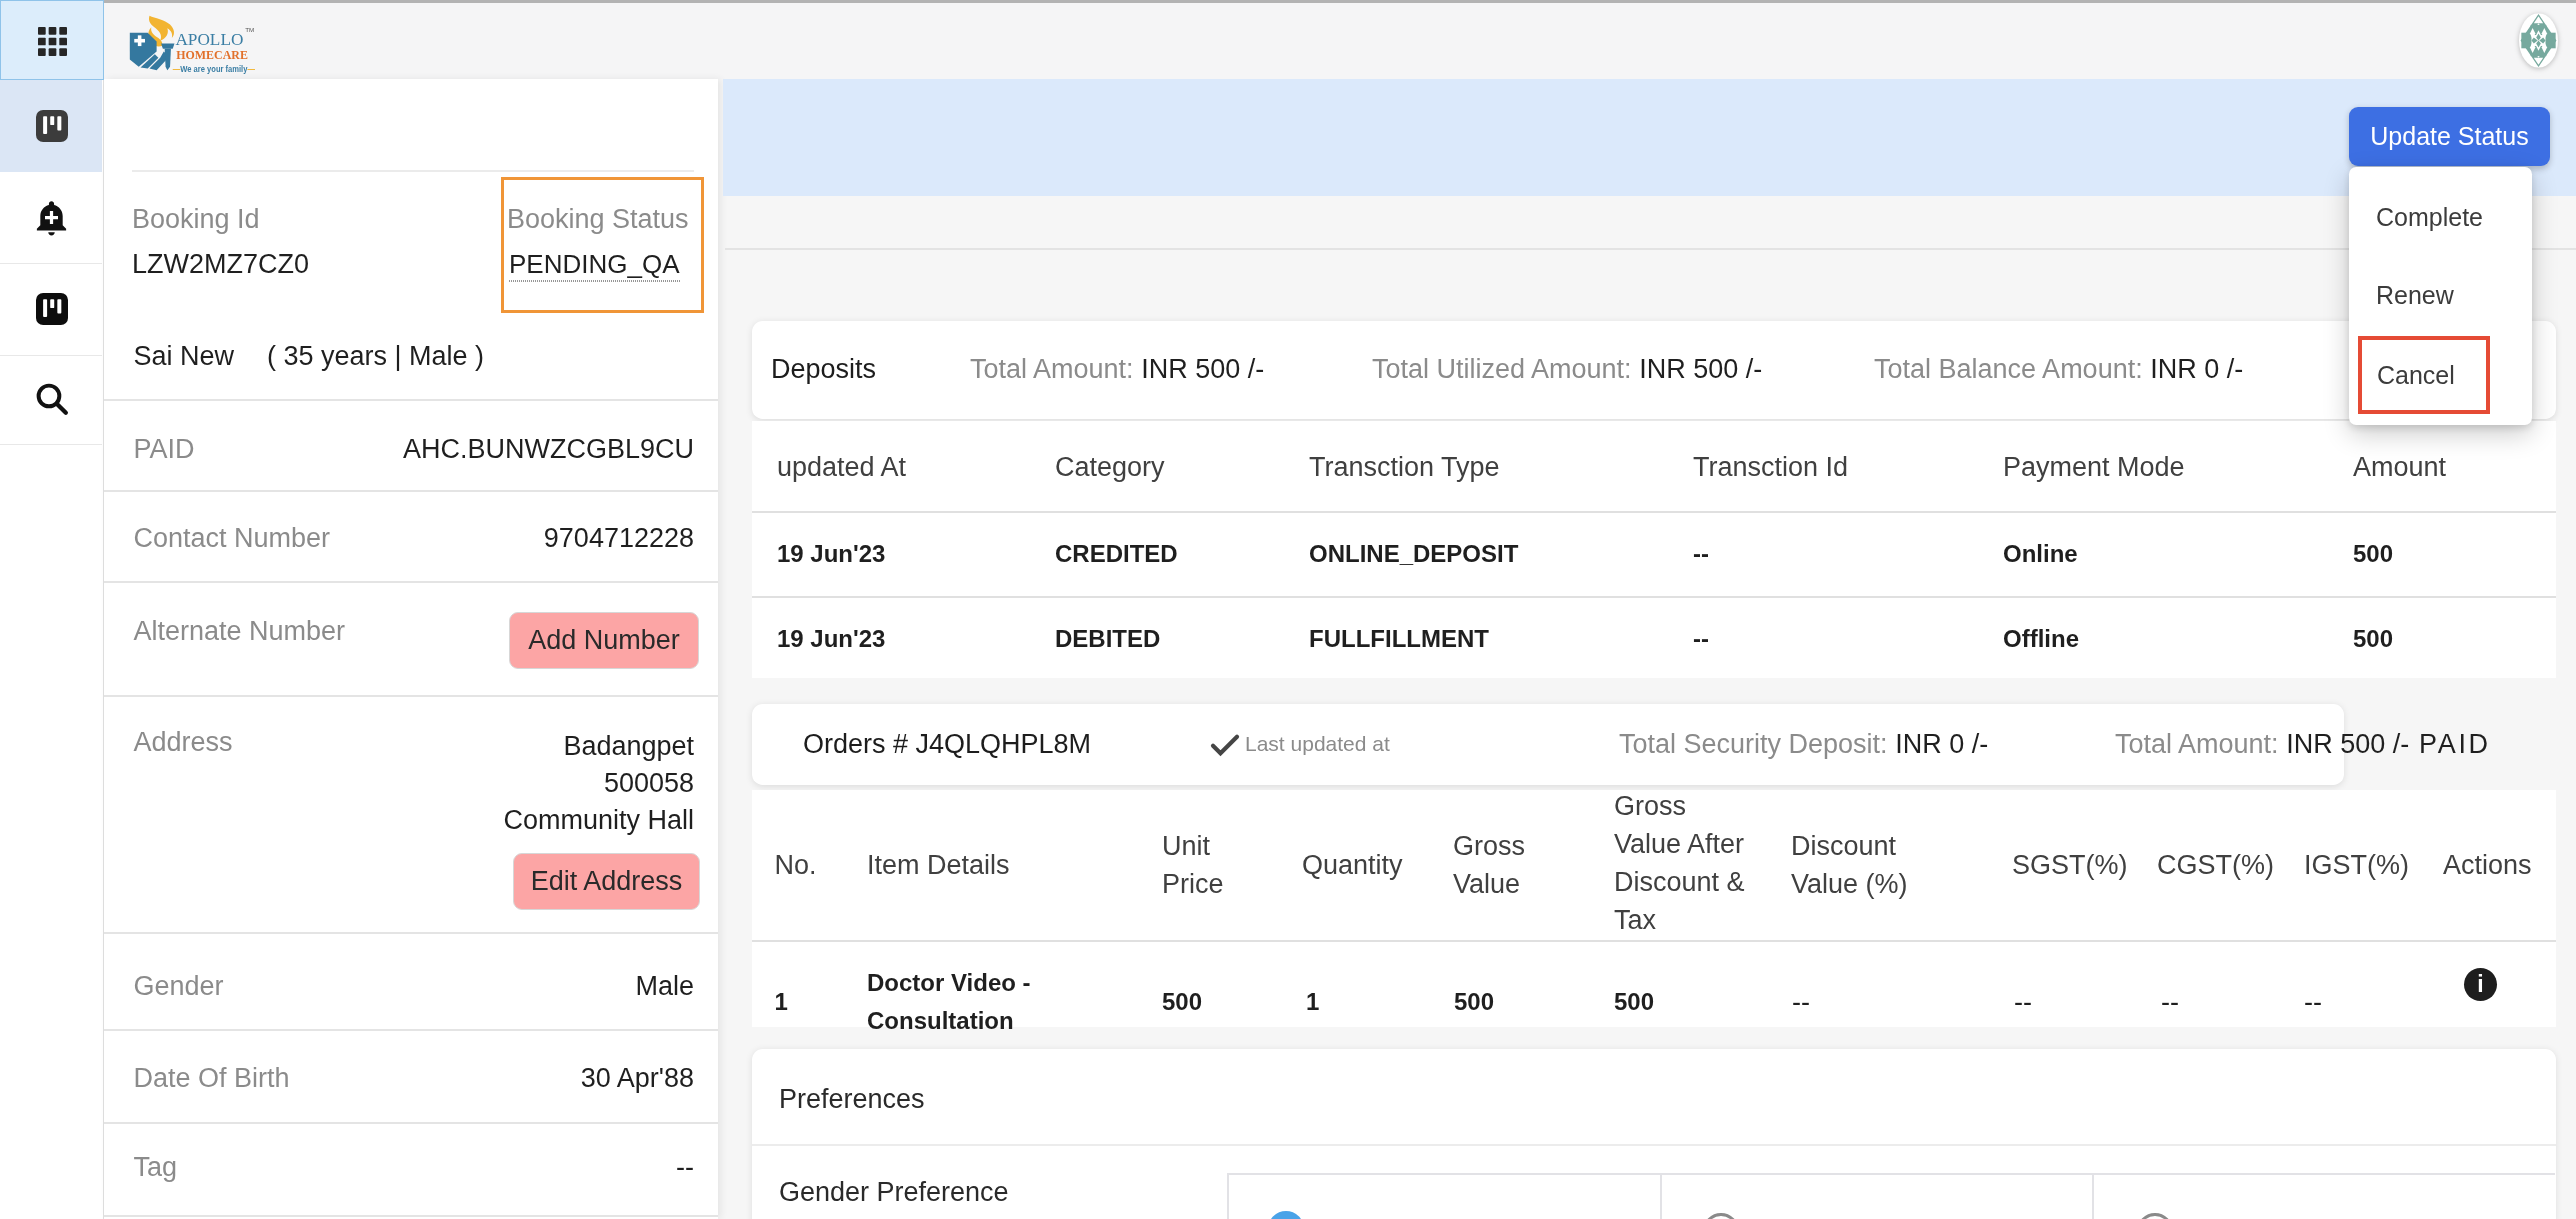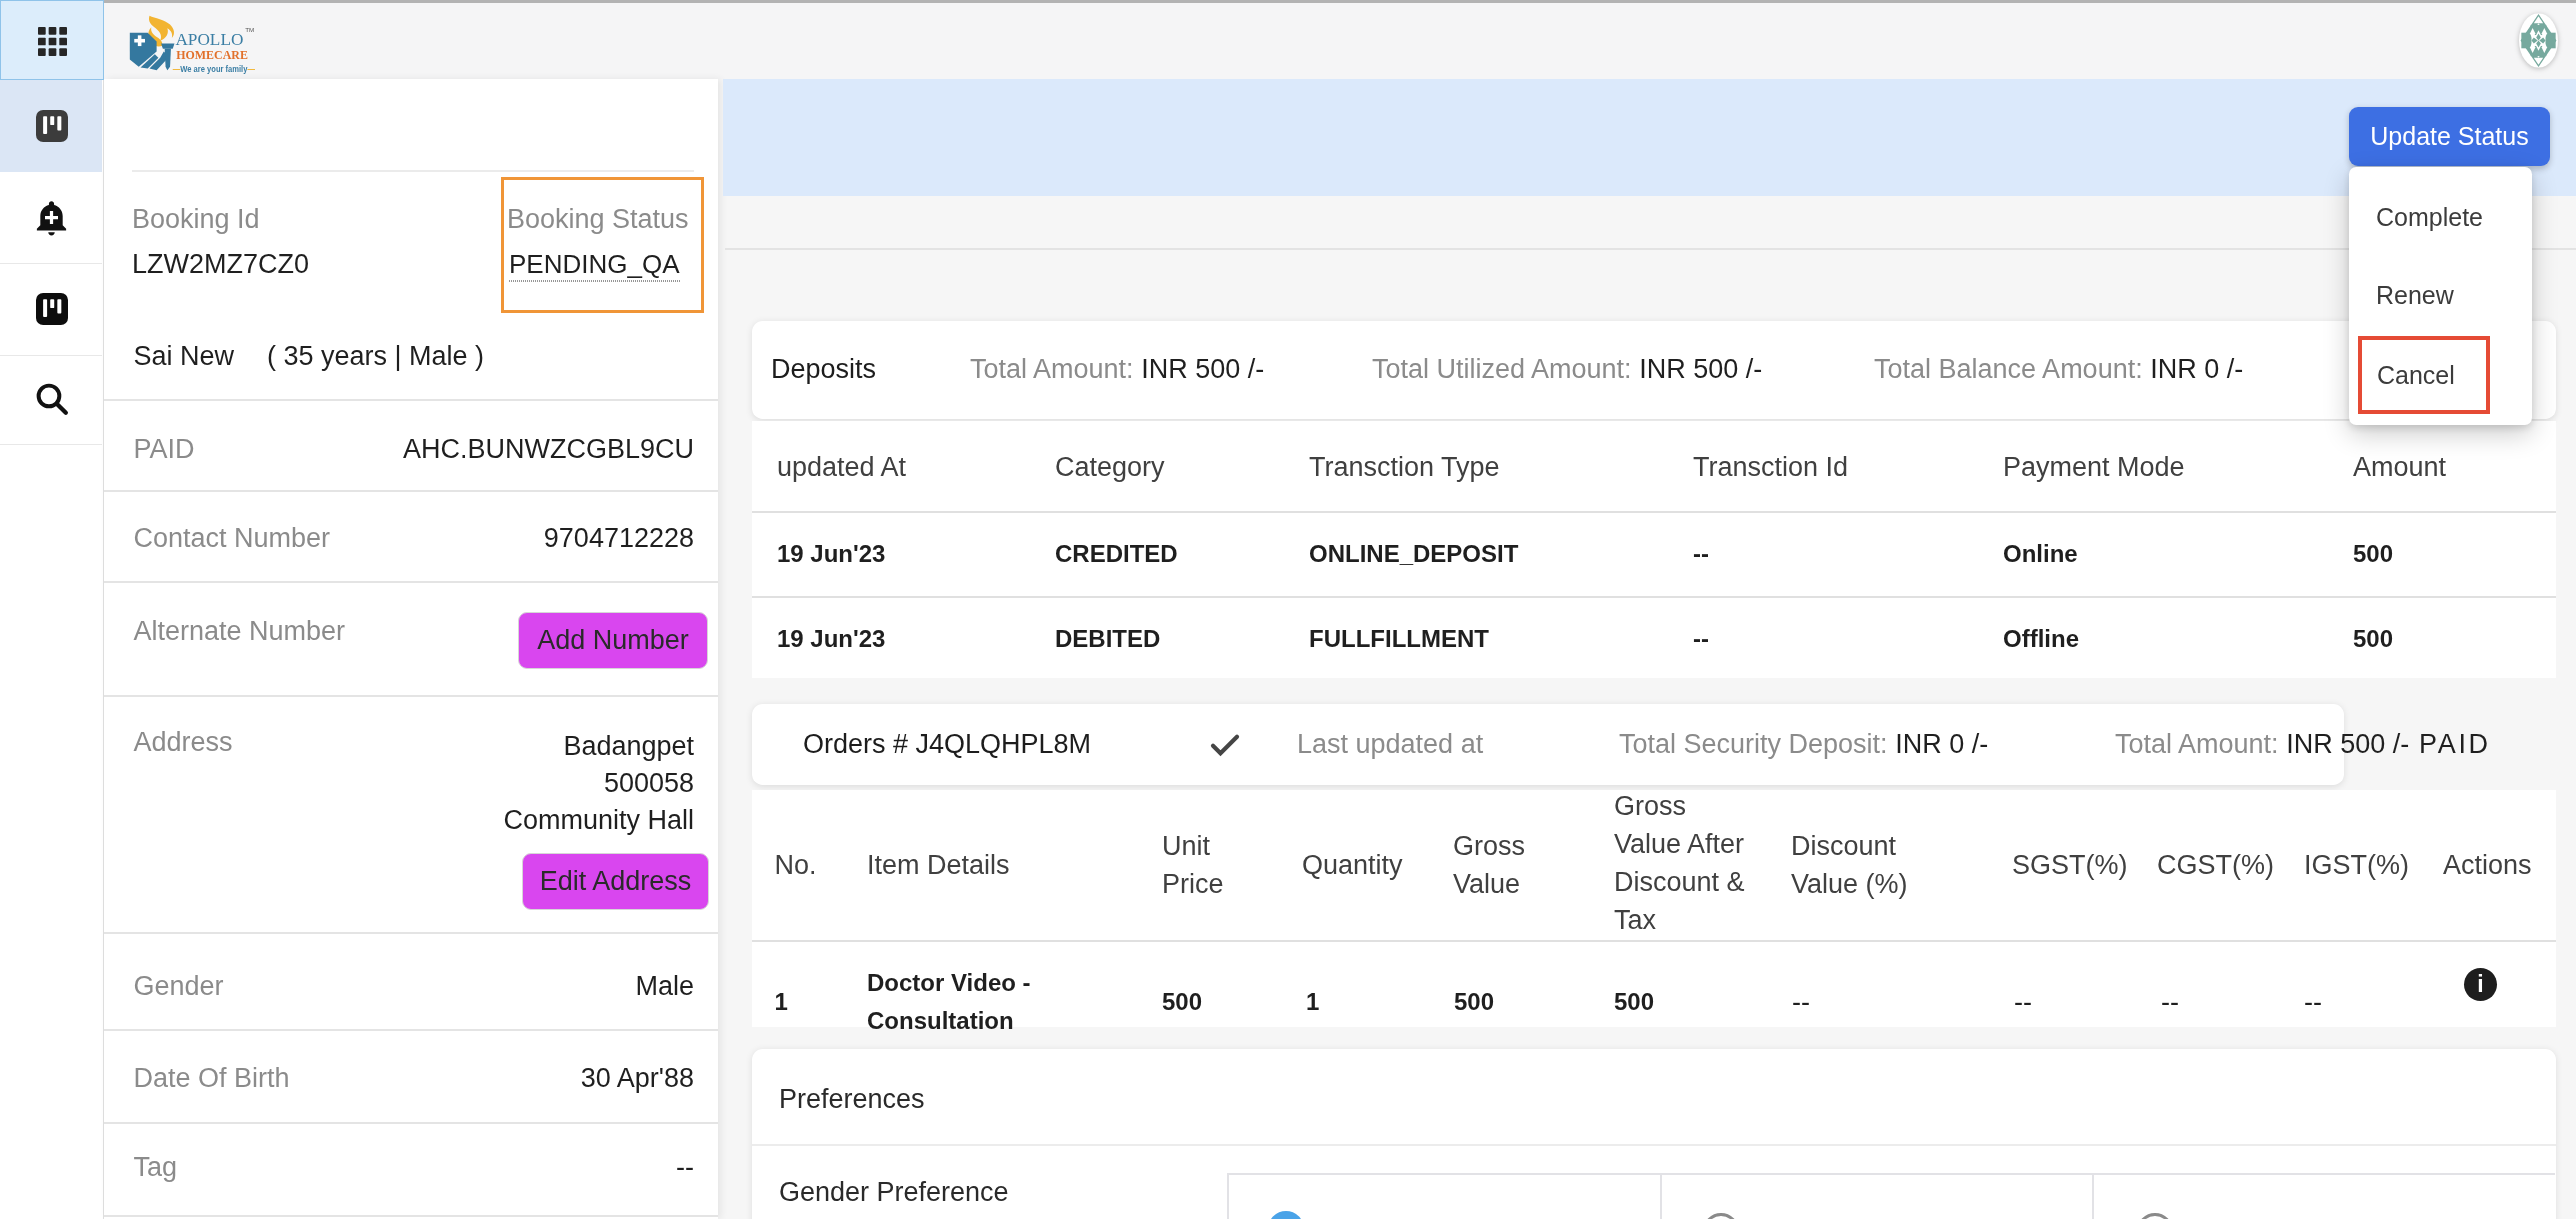--- a/index.html
+++ b/index.html
@@ -8,22 +8,22 @@
   .abs{position:absolute;}
   .cy{transform:translateY(-50%);white-space:nowrap;}
   .lbl{color:#8b8b8b;}
   .val{color:#1f1f1f;}
   .hdr{color:#404040;}
   .b{font-weight:bold;}
   .sb{font-weight:bold;font-size:24px;}
   .card{position:absolute;background:#fff;border-radius:10.7px;box-shadow:0 1.8px 7.2px rgba(0,0,0,0.10);}
   .divider{position:absolute;height:1.8px;background:#e4e4e4;}
   .vline{position:absolute;width:1.8px;background:#e4e4e4;}
-  .btn{position:absolute;background:#d946ef;border:1.8px solid #d7d7d7;border-radius:9px;
-       display:flex;align-items:center;justify-content:center;color:#2a2a2a;margin-left:9px;}
+  .btn{position:absolute;background:#fca5a5;border:1.8px solid #d7d7d7;border-radius:9px;
+       display:flex;align-items:center;justify-content:center;color:#2a2a2a;}
 </style>
 </head>
 <body>
 
 <div class="abs" style="left:0;top:0;width:2576px;height:2.7px;background:#b3b3b3;"></div>
 
 <div class="abs" style="left:104px;top:2.7px;width:2472px;height:76px;background:#f5f5f6;"></div>
 
 <div class="abs" id="logo" style="left:128px;top:10.7px;width:127px;height:63px;">
 <svg width="127" height="63" viewBox="0 0 142 70" style="font-size:30px">
@@ -210,21 +210,21 @@
   <div class="abs cy val sb" style="left:941px;top:218px;">--</div>
   <div class="abs cy val sb" style="left:1251px;top:218px;">Offline</div>
   <div class="abs cy val sb" style="left:1601px;top:218px;">500</div>
 </div>
 
 <div class="card" style="left:752px;top:704px;width:1592px;height:81px;">
   <div class="abs cy" style="left:51px;top:40px;font-size:27px;color:#1d1d1d;">Orders # J4QLQHPL8M</div>
   <svg class="abs" style="left:455px;top:23px;" width="36" height="36" viewBox="0 0 24 24">
       <path d="M4 12.5l5 5L20 6.5" fill="none" stroke="#454545" stroke-width="2.8" stroke-linecap="round"></path>
     </svg>
-  <div class="abs cy lbl" style="left:545px;top:40px;font-size:27px;">Last updated at</div>
+  <div class="abs cy lbl" style="left:493px;top:40px;font-size:21px;">Last updated at</div>
   <div class="abs cy" style="left:867px;top:40px;font-size:27px;"><span class="lbl">Total Security Deposit:</span> <span class="val" style="font-weight:500;">INR 0 /-</span></div>
   <div class="abs cy" style="left:1363px;top:40px;font-size:27px;"><span class="lbl">Total Amount:</span> <span class="val" style="font-weight:500;">INR 500 /-</span></div>
   <div class="abs cy val" style="left:1667px;top:40px;font-size:27px;font-weight:500;letter-spacing:2.7px;">PAID</div>
 </div>
 
 <div class="abs" style="left:752px;top:790px;width:1804px;height:237px;background:#fff;">
   <div class="divider" style="left:0;top:150px;width:1804px;background:#e0e0e0;"></div>
   <div class="abs hdr" style="left:22.4px;top:75px;transform:translateY(-50%);">No.</div>
   <div class="abs hdr" style="left:115px;top:75px;transform:translateY(-50%);">Item Details</div>
   <div class="abs hdr" style="left:410px;top:75px;transform:translateY(-50%);line-height:38px;">Unit<br>Price</div>

